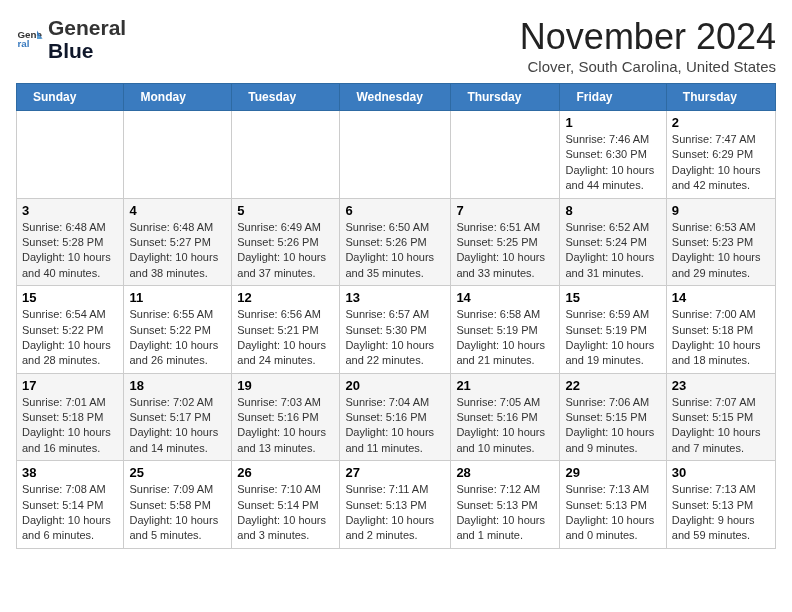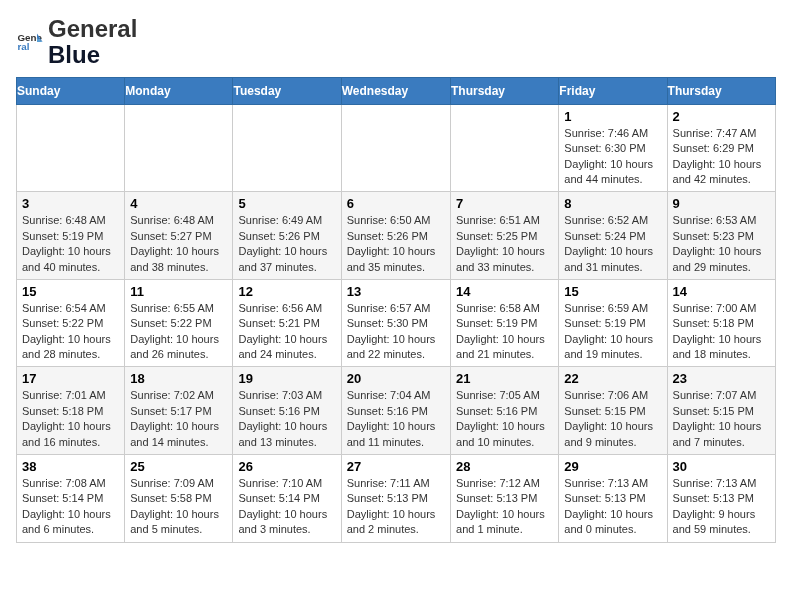--- a/index.html
+++ b/index.html
@@ -15,21 +15,21 @@
       justify-content: space-between;
       align-items: flex-start;
       margin-bottom: 8px;
     }
     .logo {
       display: flex;
       align-items: center;
       gap: 4px;
     }
     .logo-text {
-      font-size: 24px;
+      font-size: 21px;
       font-weight: bold;
       color: #333;
       line-height: 1.1;
     }
     .logo-icon {
       width: 28px;
       height: 28px;
     }
     .title-block {
       text-align: right;
@@ -44,21 +44,21 @@
       color: #444;
     }
     table {
       width: 100%;
       border-collapse: collapse;
       font-size: 11px;
     }
     thead tr th {
       background: #3a7bbf;
       color: #fff;
-      padding: 6px 0;
+      padding: 6px 16px;
       text-align: left;
       font-size: 12px;
       font-weight: bold;
       border: 1px solid #2e6aa3;
     }
     tbody tr td {
       border: 1px solid #ccc;
       padding: 4px 5px;
       vertical-align: top;
       width: 113px;
@@ -92,20 +92,24 @@
       <text x="2" y="18" font-size="14" font-weight="bold" fill="#333">Gene</text>
       <text x="2" y="32" font-size="14" font-weight="bold" fill="#3a7bbf">ral</text>
       <polygon points="30,8 38,20 30,14" fill="#3a7bbf"></polygon>
       <polygon points="30,14 38,20 30,20" fill="#5a9fd4"></polygon>
     </svg>
     <div class="logo-text">
       <div>General</div>
       <div style="color:#0f172a;">Blue</div>
     </div>
   </div>
+  <div class="title-block">
+    <div class="month-title">November 2024</div>
+    <div class="location-subtitle">Clover, South Carolina, United States</div>
+  </div>
 </div>
 
 <table>
   <thead>
     <tr>
       <th>Sunday</th>
       <th>Monday</th>
       <th>Tuesday</th>
       <th>Wednesday</th>
       <th>Thursday</th>
@@ -130,21 +134,21 @@
           <span class="day-number">2</span>
           <div class="day-info">Sunrise: 7:47 AM
 Sunset: 6:29 PM
 Daylight: 10 hours and 42 minutes.</div>
         </td>
       </tr>
       <tr>
         <td>
           <span class="day-number">3</span>
           <div class="day-info">Sunrise: 6:48 AM
-Sunset: 5:19 PM
+Sunset: 5:28 PM
 Daylight: 10 hours and 40 minutes.</div>
         </td>
         <td>
           <span class="day-number">4</span>
           <div class="day-info">Sunrise: 6:48 AM
 Sunset: 5:27 PM
 Daylight: 10 hours and 38 minutes.</div>
         </td>
         <td>
           <span class="day-number">5</span>

